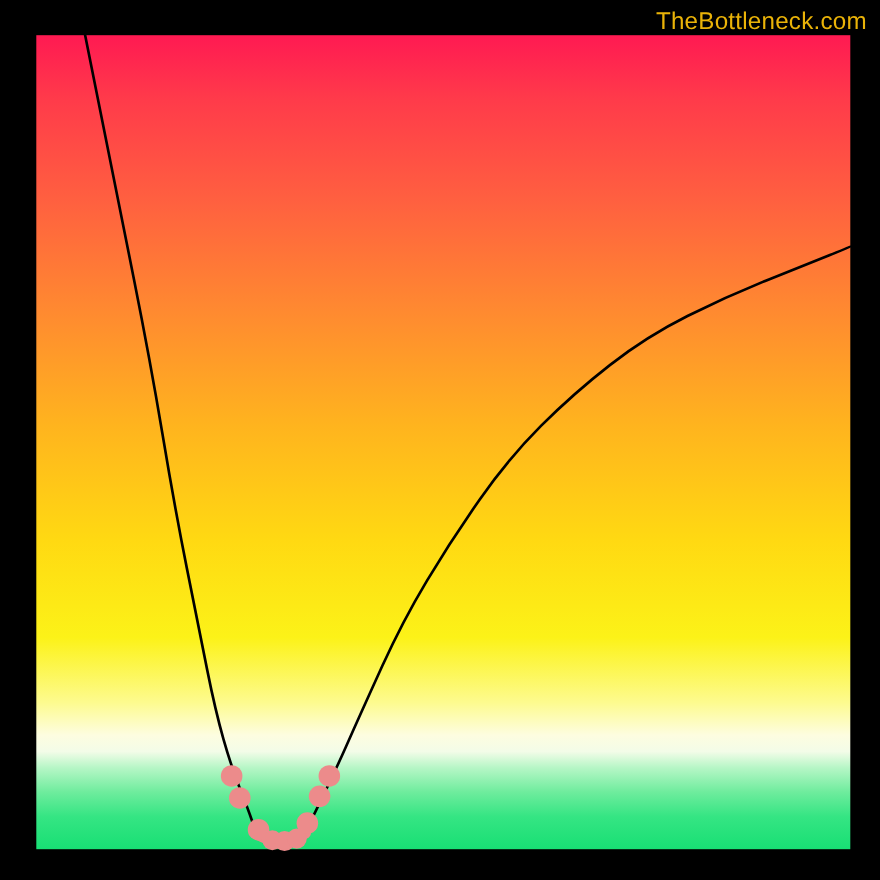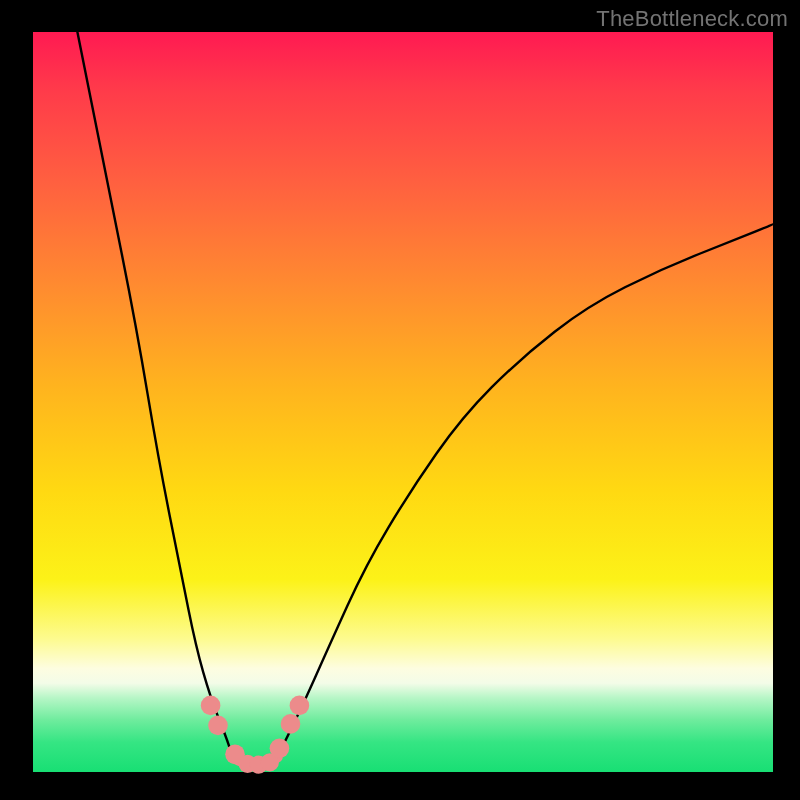--- a/index.html
+++ b/index.html
@@ -39,21 +39,21 @@
       #b6f6c6 90%,
       #6eec9d 93%,
       #35e583 96%,
       #18df74 100%
     );
   }
   .watermark {
     position: absolute;
     top: 6px;
     right: 12px;
-    color: #737373;
+    color: #eab308;
     font-size: 22px;
     letter-spacing: 0.2px;
     font-weight: 500;
     user-select: none;
   }
   svg.curves {
     position: absolute;
     left: 0;
     top: 0;
     width: 740px;

